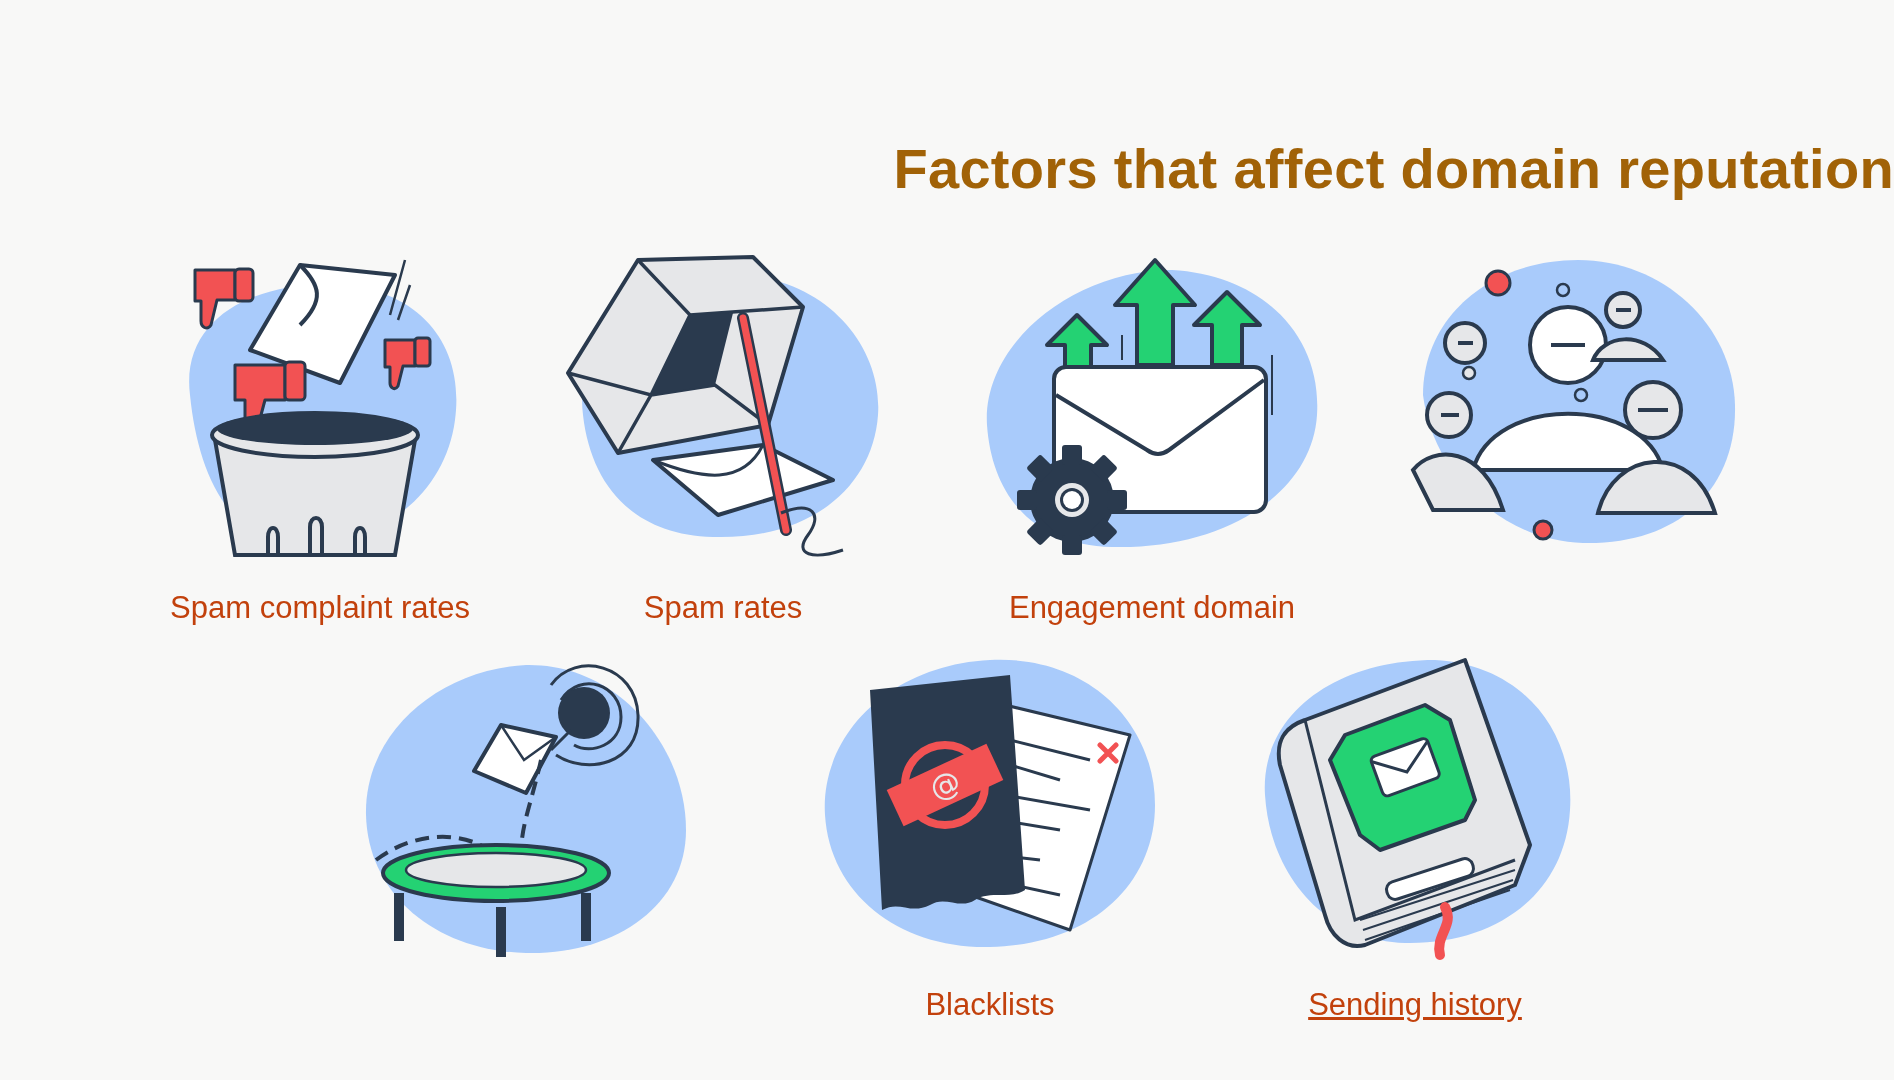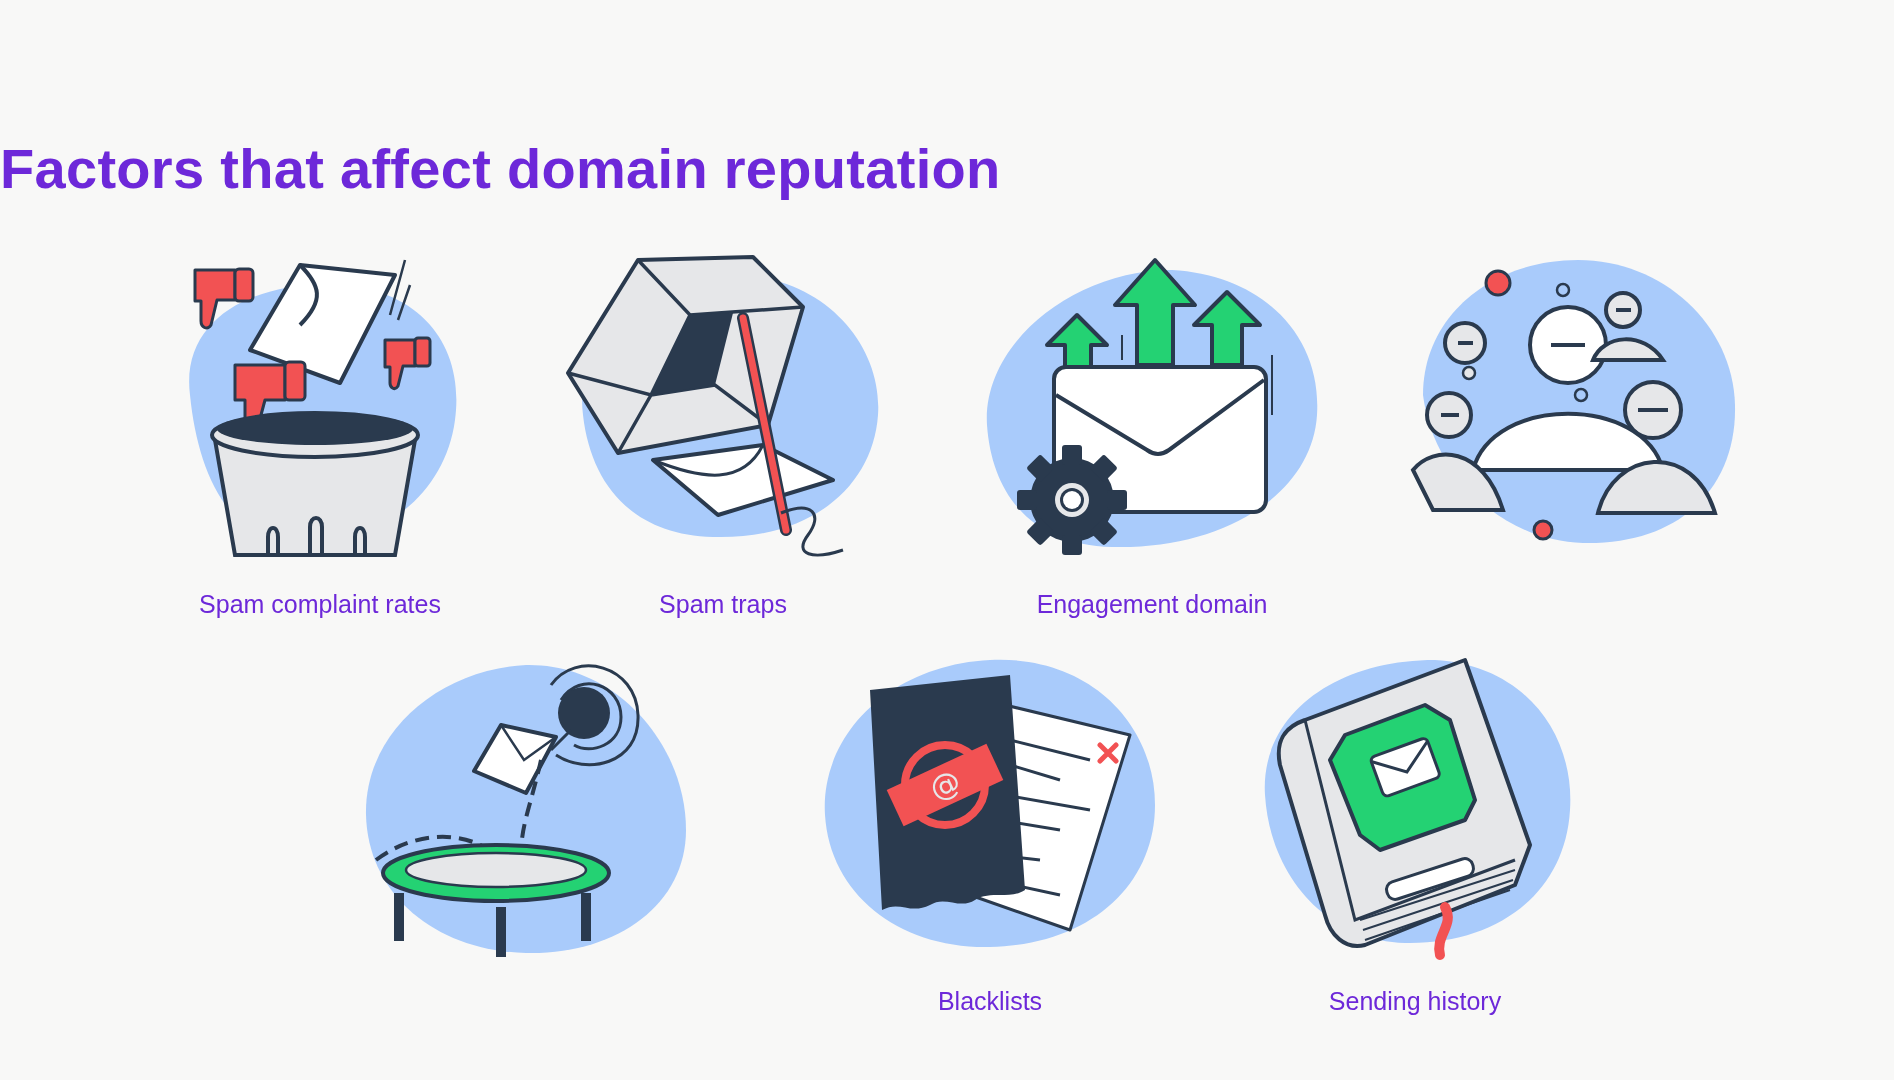--- a/index.html
+++ b/index.html
@@ -1,28 +1,28 @@
 <!DOCTYPE html>
 <html><head>
 <meta charset="utf-8">
 <style>
   html, body { margin:0; padding:0; }
   body {
     width:1894px; height:1080px; background:#f8f8f7; position:relative; overflow:hidden;
     font-family:"Liberation Sans","DejaVu Sans",sans-serif; color:#1b2b3f;
   }
   .title {
-    position:absolute; left:0; right:0; top:98px; text-align:left;
-    font-size:56px; font-weight:700; letter-spacing:0.3px; color:#6d28d9;
+    position:absolute; left:0; right:0; top:98px; text-align:right;
+    font-size:56px; font-weight:700; letter-spacing:0.3px; color:#a16207;
   }
   .card { position:absolute; width:380px; }
   .card svg { display:block; margin:0 auto; }
   .label {
     position:absolute; left:0; right:0; text-align:center;
-    font-size:25px; color:#6d28d9; white-space:nowrap;
+    font-size:31px; color:#c2410c; white-space:nowrap;
   }
 </style>
 </head>
 <body>
 
 <h1 class="title">Factors that affect domain reputation</h1>
 
 <div class="card" style="left:130px;top:245px;height:390px;">
   <svg width="340" height="320" viewBox="0 0 340 320">
     <path d="M40 150 C30 70 110 35 190 40 C270 45 315 100 305 175 C295 250 230 300 150 300 C80 298 48 230 40 150 Z" fill="#a9cbfb"></path>
@@ -53,21 +53,21 @@
     <path d="M30 170 C20 90 90 30 180 30 C270 30 330 100 325 170 C320 240 260 295 160 292 C80 290 38 240 30 170 Z" fill="#a9cbfb"></path>
     <path d="M100 215 L210 200 L280 235 L165 270 Z" fill="#fff" stroke="#2a3a4e" stroke-width="4" stroke-linejoin="round"></path>
     <path d="M100 215 C150 235 190 240 210 200" fill="none" stroke="#2a3a4e" stroke-width="3"></path>
     <path d="M85 15 L200 12 L250 62 L215 180 L65 208 L15 128 Z" fill="#e6e7e9" stroke="#2a3a4e" stroke-width="4" stroke-linejoin="round"></path>
     <path d="M85 15 L137 70 L250 62 M137 70 L98 150 L15 128 M98 150 L65 208 M98 150 L162 140 L215 180" fill="none" stroke="#2a3a4e" stroke-width="3.5"></path>
     <path d="M137 70 L180 68 L162 140 L98 150 Z" fill="#2a3a4e"></path>
     <line x1="190" y1="73" x2="233" y2="285" stroke="#2a3a4e" stroke-width="12" stroke-linecap="round"></line>
     <line x1="190" y1="73" x2="233" y2="285" stroke="#f25253" stroke-width="7" stroke-linecap="round"></line>
     <path d="M228 268 C260 255 270 270 255 290 C240 310 260 315 290 305" fill="none" stroke="#2a3a4e" stroke-width="3"></path>
   </svg>
-  <div class="label" style="top:345px;">Spam traps</div>
+  <div class="label" style="top:345px;">Spam rates</div>
 </div>
 
 <div class="card" style="left:962px;top:245px;height:390px;">
   <svg width="360" height="320" viewBox="0 0 360 320">
     <path d="M15 180 C10 100 100 25 200 25 C290 30 350 90 345 170 C340 250 250 305 140 302 C60 300 20 250 15 180 Z" fill="#a9cbfb"></path>
     <g fill="#24d273" stroke="#2a3a4e" stroke-width="4" stroke-linejoin="round">
       <path d="M93 125 v-25 h-18 l30 -30 l30 30 h-16 v25 z"></path>
       <path d="M165 120 v-60 h-22 l40 -45 l40 45 h-22 v60 z"></path>
       <path d="M240 120 v-40 h-18 l33 -33 l33 33 h-18 v40 z"></path>
     </g>
@@ -169,14 +169,14 @@
     <path d="M70 75 L120 275 L280 215" fill="none" stroke="#2a3a4e" stroke-width="3"></path>
     <path d="M125 275 L280 225 M128 285 L278 235 M130 295 L275 245" stroke="#2a3a4e" stroke-width="2"></path>
     <path d="M110 90 L190 60 L215 75 L240 155 L230 175 L145 205 L125 190 L95 115 Z" fill="#24d273" stroke="#2a3a4e" stroke-width="4" stroke-linejoin="round"></path>
     <g transform="rotate(-20 168 122)">
       <rect x="140" y="102" width="60" height="42" rx="5" fill="#fff" stroke="#2a3a4e" stroke-width="3"></rect>
       <path d="M140 106 L170 128 L200 106" fill="none" stroke="#2a3a4e" stroke-width="3"></path>
     </g>
     <rect x="150" y="225" width="90" height="18" rx="8" fill="#fff" stroke="#2a3a4e" stroke-width="3" transform="rotate(-18 195 234)"></rect>
     <path d="M210 262 C220 280 200 290 205 310" stroke="#f25253" stroke-width="10" fill="none" stroke-linecap="round"></path>
   </svg>
-  <div class="label" style="top:342px;">Sending history</div>
+  <div class="label" style="top:342px;text-decoration:underline;">Sending history</div>
 </div>
 
 </body></html>

